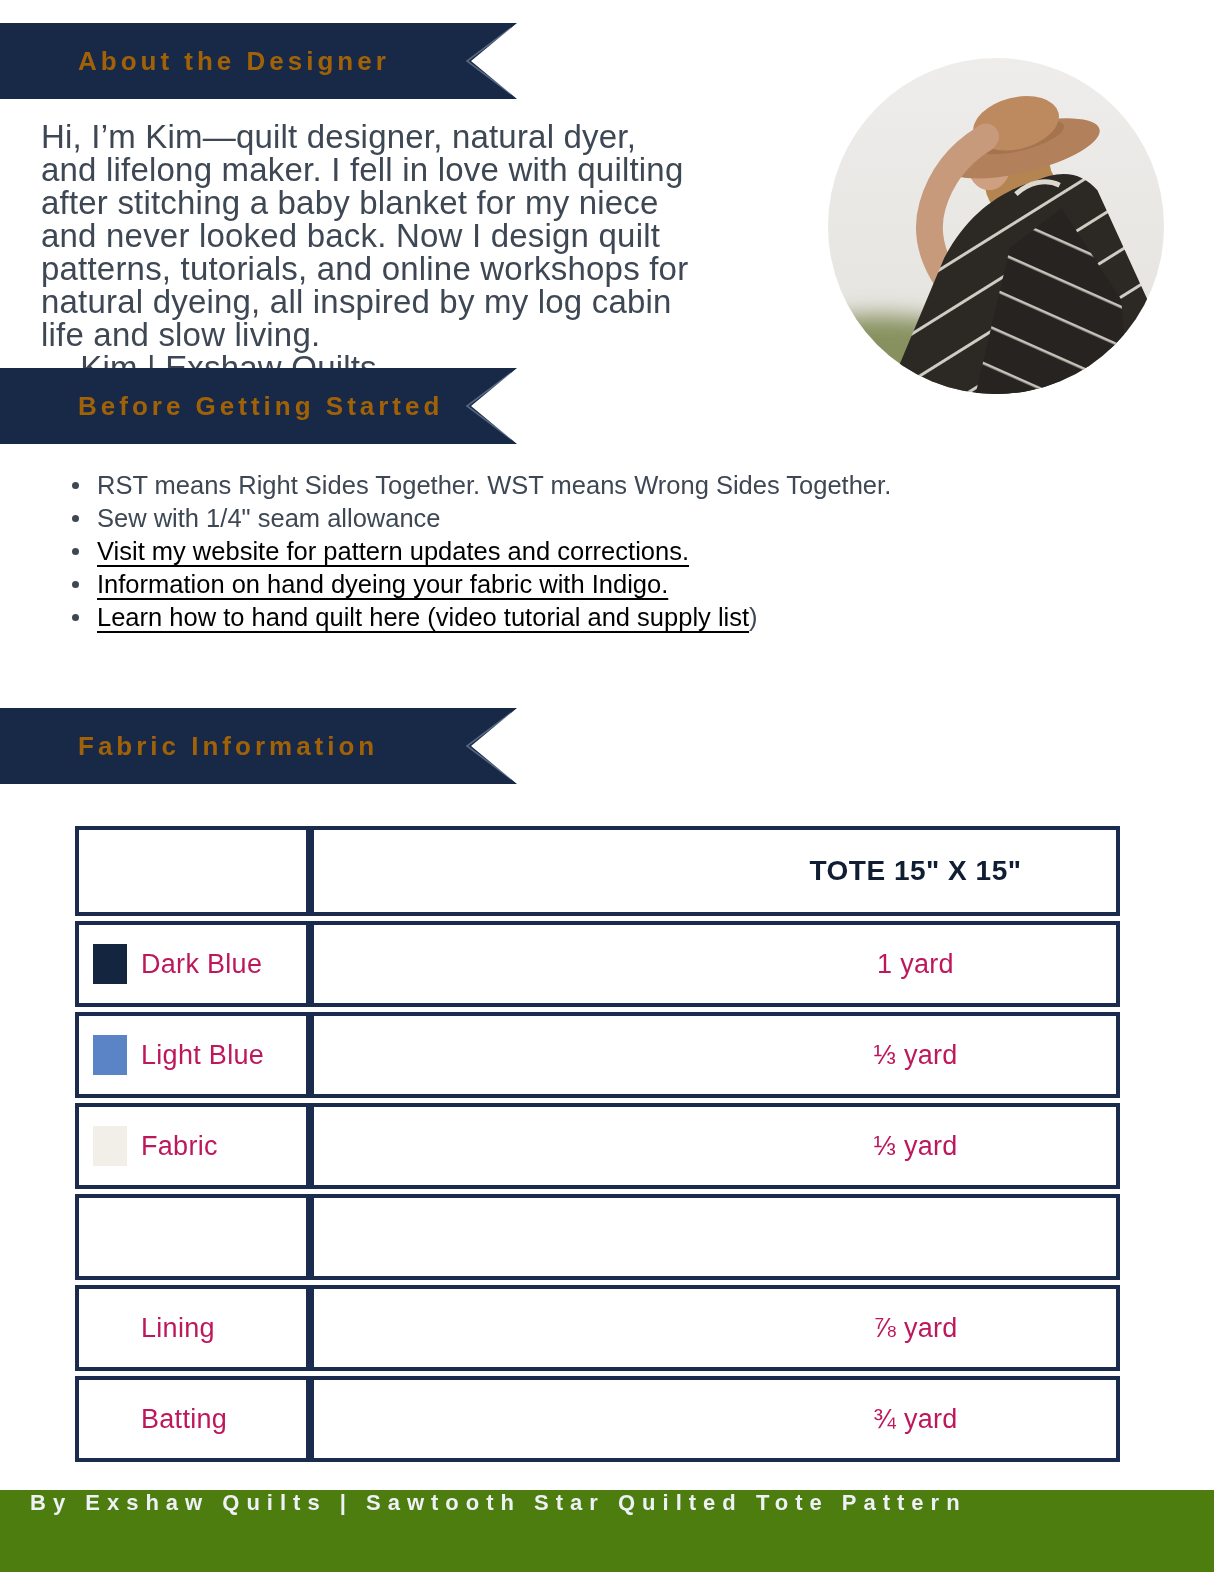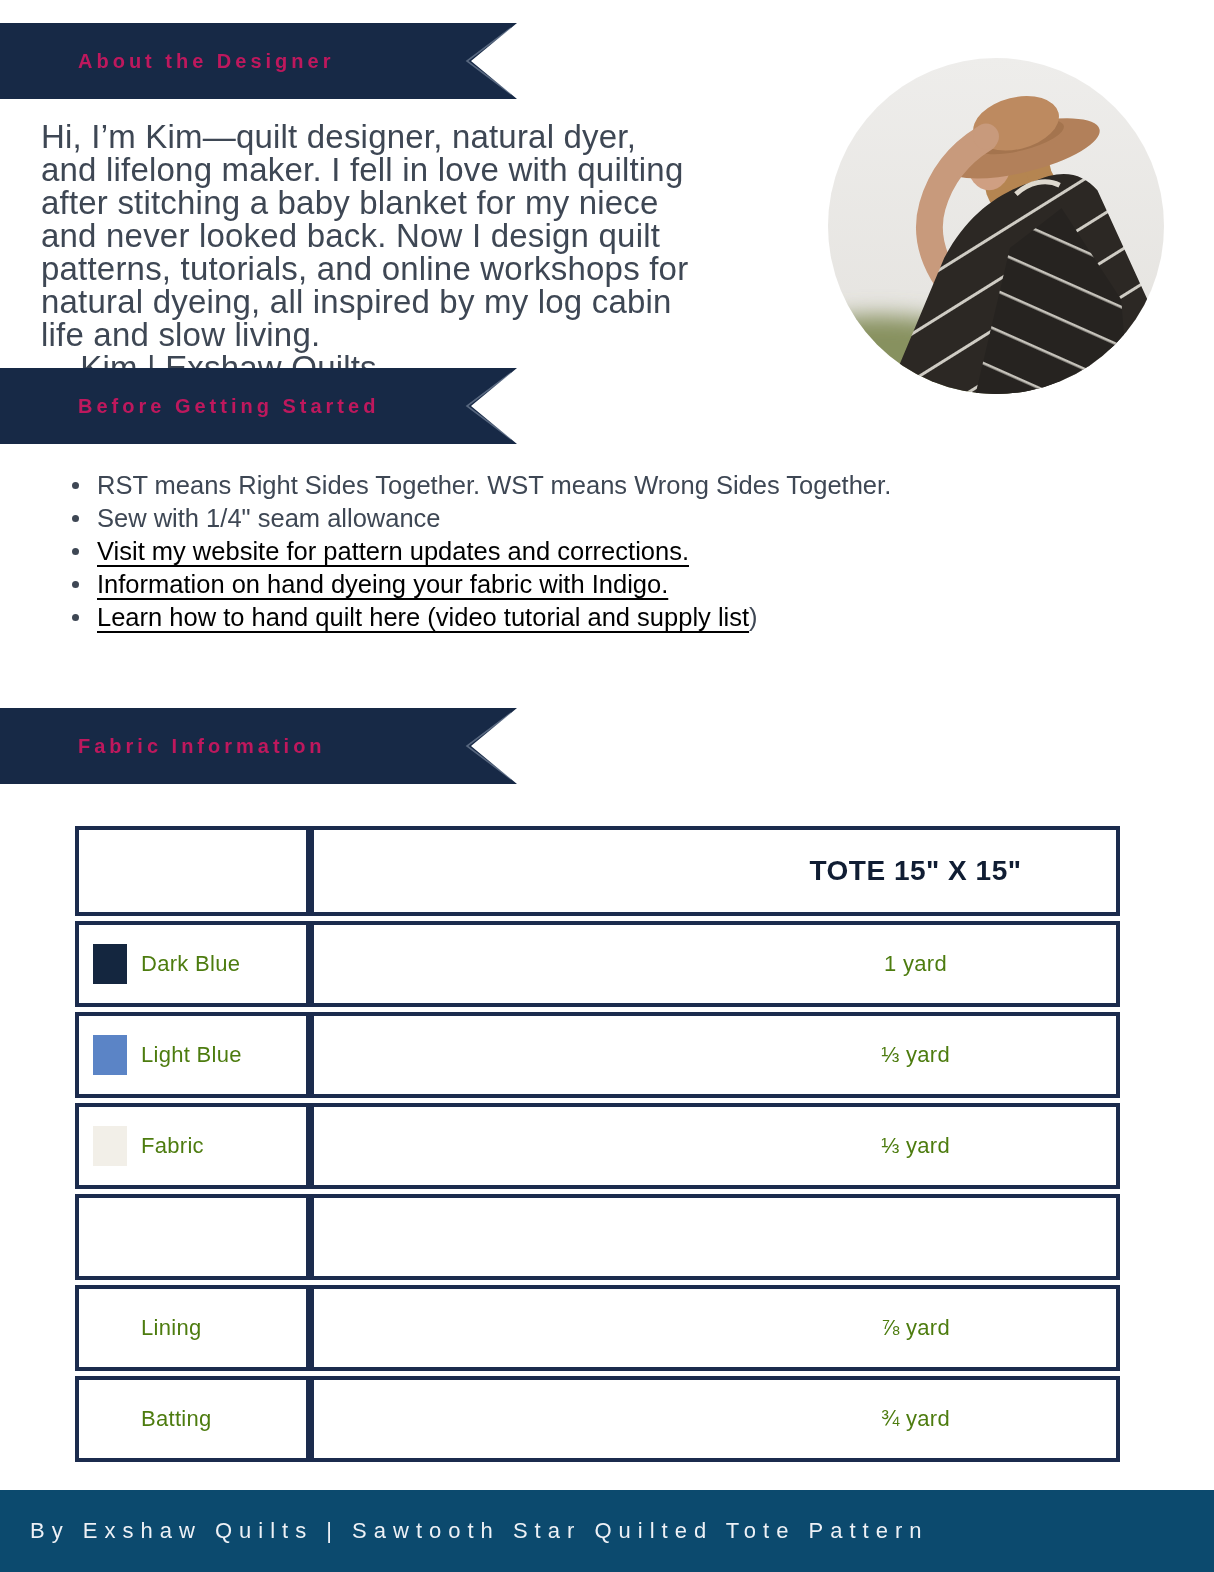--- a/index.html
+++ b/index.html
@@ -28,23 +28,23 @@
   }
   .ribbon svg.notch-line {
     position: absolute;
     right: 0; top: 0;
   }
   .ribbon .ribbon-label {
     position: relative;
     display: block;
     line-height: 76px;
     padding-left: 78px;
-    color: #be185d;
+    color: #a16207;
     font-weight: bold;
-    font-size: 20px;
+    font-size: 26px;
     letter-spacing: 4px;
     white-space: nowrap;
   }
 
   
   .bio {
     position: absolute;
     left: 41px;
     top: 120px;
     width: 650px;
@@ -131,33 +131,34 @@
   .t-row.data .t-cell { height: 100%; }
   .t-row.header .inner {
     font-weight: bold;
     font-size: 28px;
     color: #101d33;
     letter-spacing: 0.5px;
   }
   .swatch { width: 34px; height: 40px; flex: none; }
   .swatch.hidden { visibility: hidden; }
   .fabric-name, .yardage {
-    font-size: 22px;
-    color: #4d7c0f;
+    font-size: 27px;
+    color: #be185d;
     letter-spacing: 0.3px;
   }
 
   
   .footer-bar {
     position: absolute;
     left: 0; top: 1490px;
     width: 100%; height: 82px;
-    background: #0c4a6e;
+    background: #4d7c0f;
     display: flex;
-    align-items: center;
+    align-items: flex-start;
+    font-weight: bold;
   }
   .footer-bar .footer-text {
     padding-left: 30px;
     color: #eef1f6;
     font-size: 22px;
     letter-spacing: 7px;
     white-space: nowrap;
   }
 </style>
 </head>

